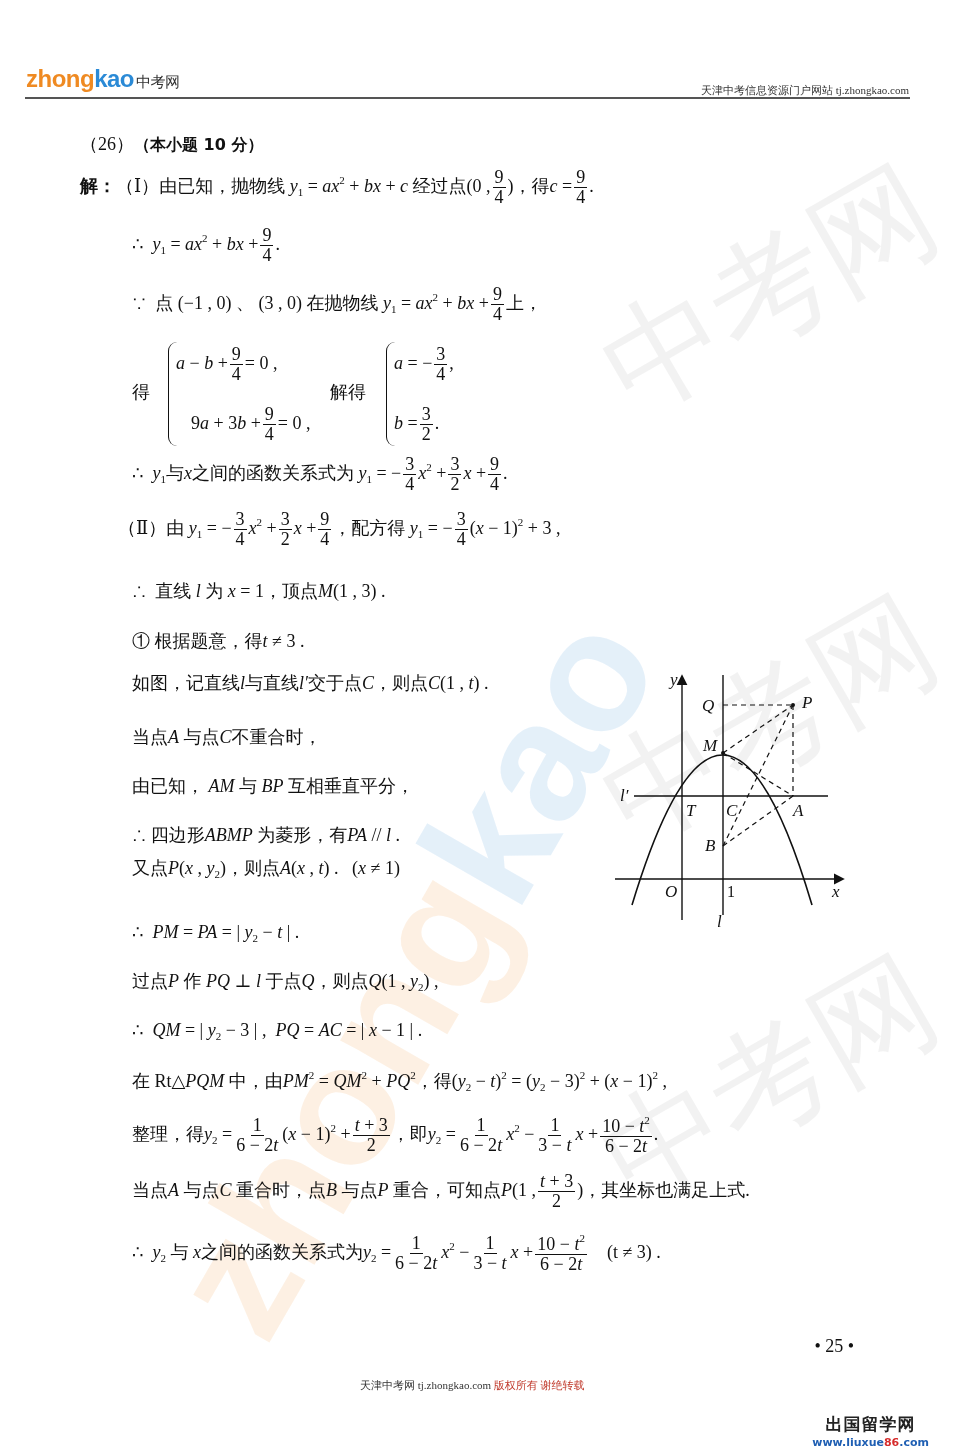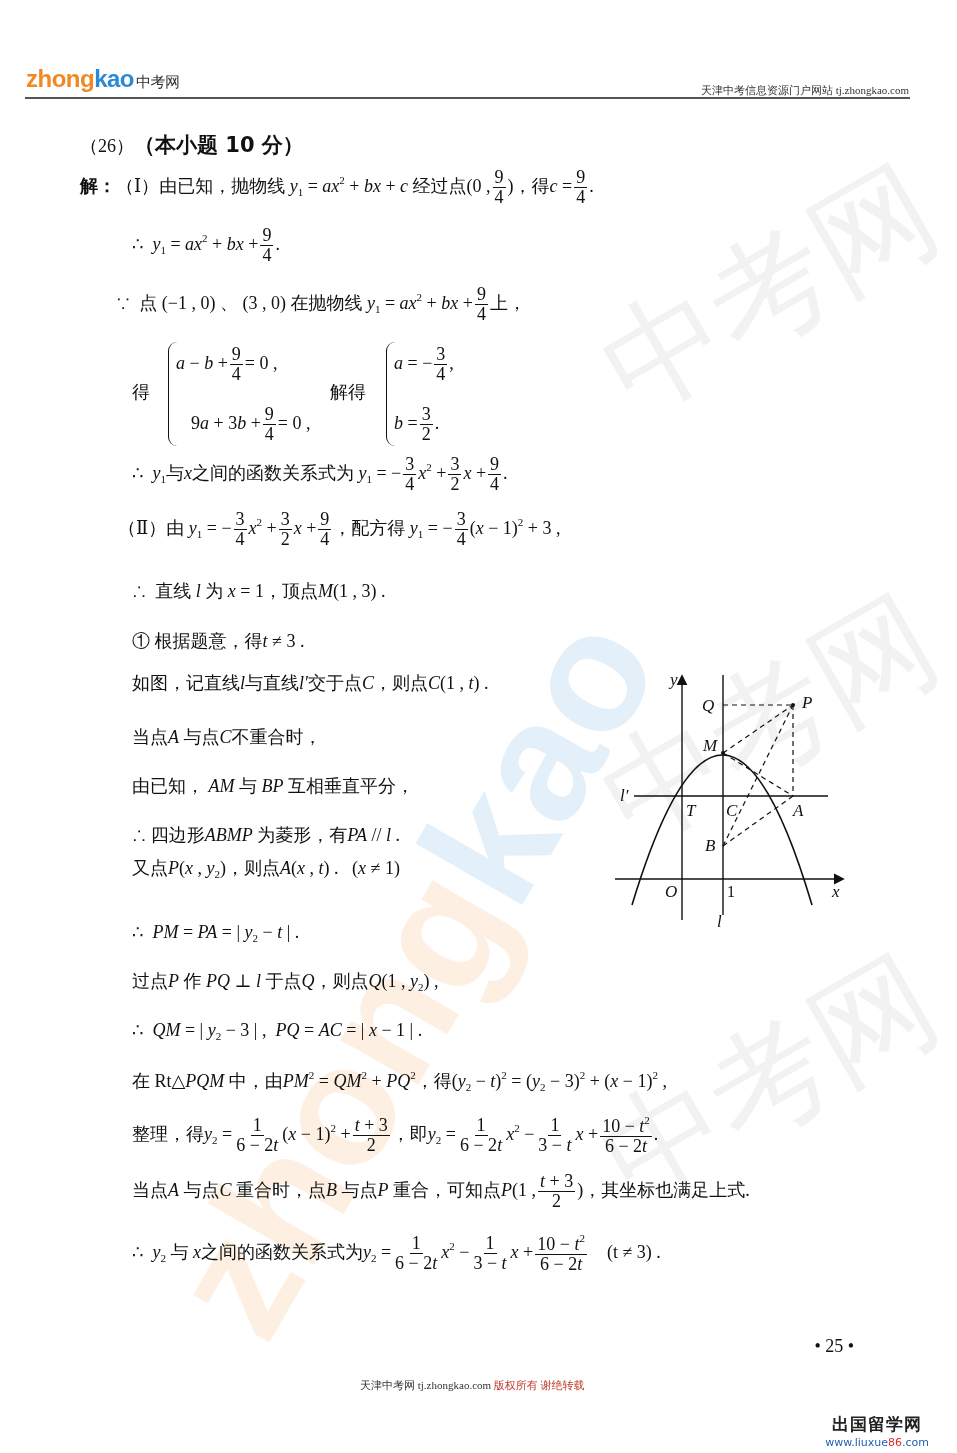--- a/index.html
+++ b/index.html
@@ -22,39 +22,39 @@
   .bold { font-weight:bold; font-family:"DejaVu Sans","Liberation Sans",sans-serif; }
   .brace { position:absolute; border-left:1.5px solid #111; border-radius:10px 0 0 10px; width:8px; }
   .wm { position:absolute; font-family:"Liberation Sans","DejaVu Sans",sans-serif; font-weight:bold; font-size:170px; opacity:0.12; transform:rotate(-60deg); transform-origin:left top; white-space:nowrap; pointer-events:none; }
   .wm .z { color:#ef8a22; } .wm .k { color:#2b8ad6; }
   .wm-cn { position:absolute; font-family:"DejaVu Sans",sans-serif; font-size:120px; color:#999; opacity:0.12; transform:rotate(-30deg); white-space:nowrap; pointer-events:none; }
   .footer { left:360px; top:1378px; font-size:11px; color:#333; }
   .footer .red { color:#c0392b; }
   .pageno { right:103px; top:1336px; font-size:18px; }
   .corner { right:28px; top:1413px; text-align:center; font-family:"DejaVu Sans",sans-serif; }
   .corner .cn { font-size:17px; color:#222; font-weight:bold; letter-spacing:1px;text-align:center; }
-  .corner .url { font-size:11px; color:#1f5fb3; font-weight:normal; }
+  .corner .url { font-size:11px; color:#1f5fb3; font-weight:bold; }
   .corner .url .r { color:#d62b2b; }
 </style>
 </head>
 <body>
 
 <div class="wm" style="left:130px; top:1270px;"><span class="z">zhong</span><span class="k">kao</span></div>
 <div class="wm-cn" style="left:590px; top:210px;">中考网</div>
 <div class="wm-cn" style="left:590px; top:640px;">中考网</div>
 <div class="wm-cn" style="left:590px; top:1000px;">中考网</div>
 
 <div class="abs logo">
   <span class="z">zhong</span><span class="k">kao</span><span class="cn">中考网</span>
 </div>
 <div class="abs hdr-right">天津中考信息资源门户网站   tj.zhongkao.com</div>
 <div class="hdr-rule"></div>
 
 <div class="line" style="left:80px; top:135px;">
-  <span>（26）</span><span class="bold" style="font-size:21px">（本小题 10 分）</span>
+  <span>（26）</span><span class="bold" style="font-size:16px">（本小题 10 分）</span>
 </div>
 
 <div class="line" style="left:80px; top:168px;">
   <span class="bold">解：</span><span>（Ⅰ）</span><span>由已知，抛物线</span>
   <span class="it">y</span><sub>1</sub> = <span class="it">ax</span><sup>2</sup> + <span class="it">bx</span> + <span class="it">c</span>
   <span>经过点</span>(0 ,<span class="frac">
       <span class="n">9</span>
       <span class="d">4</span>
     </span>)<span>，得</span><span class="it">c</span> =<span class="frac">
       <span class="n">9</span>
@@ -62,21 +62,21 @@
     </span>.
 </div>
 
 <div class="line" style="left:132px; top:226px;">
   <span>∴</span>&nbsp; <span class="it">y</span><sub>1</sub> = <span class="it">ax</span><sup>2</sup> + <span class="it">bx</span> +<span class="frac">
       <span class="n">9</span>
       <span class="d">4</span>
     </span>.
 </div>
 
-<div class="line" style="left:116px; top:285px;">
+<div class="line" style="left:132px; top:285px;">
   <span>∵</span>&nbsp; <span>点 (−1 , 0) 、 (3 , 0) 在抛物线</span>
   <span class="it">y</span><sub>1</sub> = <span class="it">ax</span><sup>2</sup> + <span class="it">bx</span> +<span class="frac">
       <span class="n">9</span>
       <span class="d">4</span>
     </span><span>上，</span>
 </div>
 
 <div class="line" style="left:132px; top:383px;">得</div>
 <div class="brace" style="left:168px; top:342px; height:104px;"></div>
 <div class="line" style="left:176px; top:345px;">

